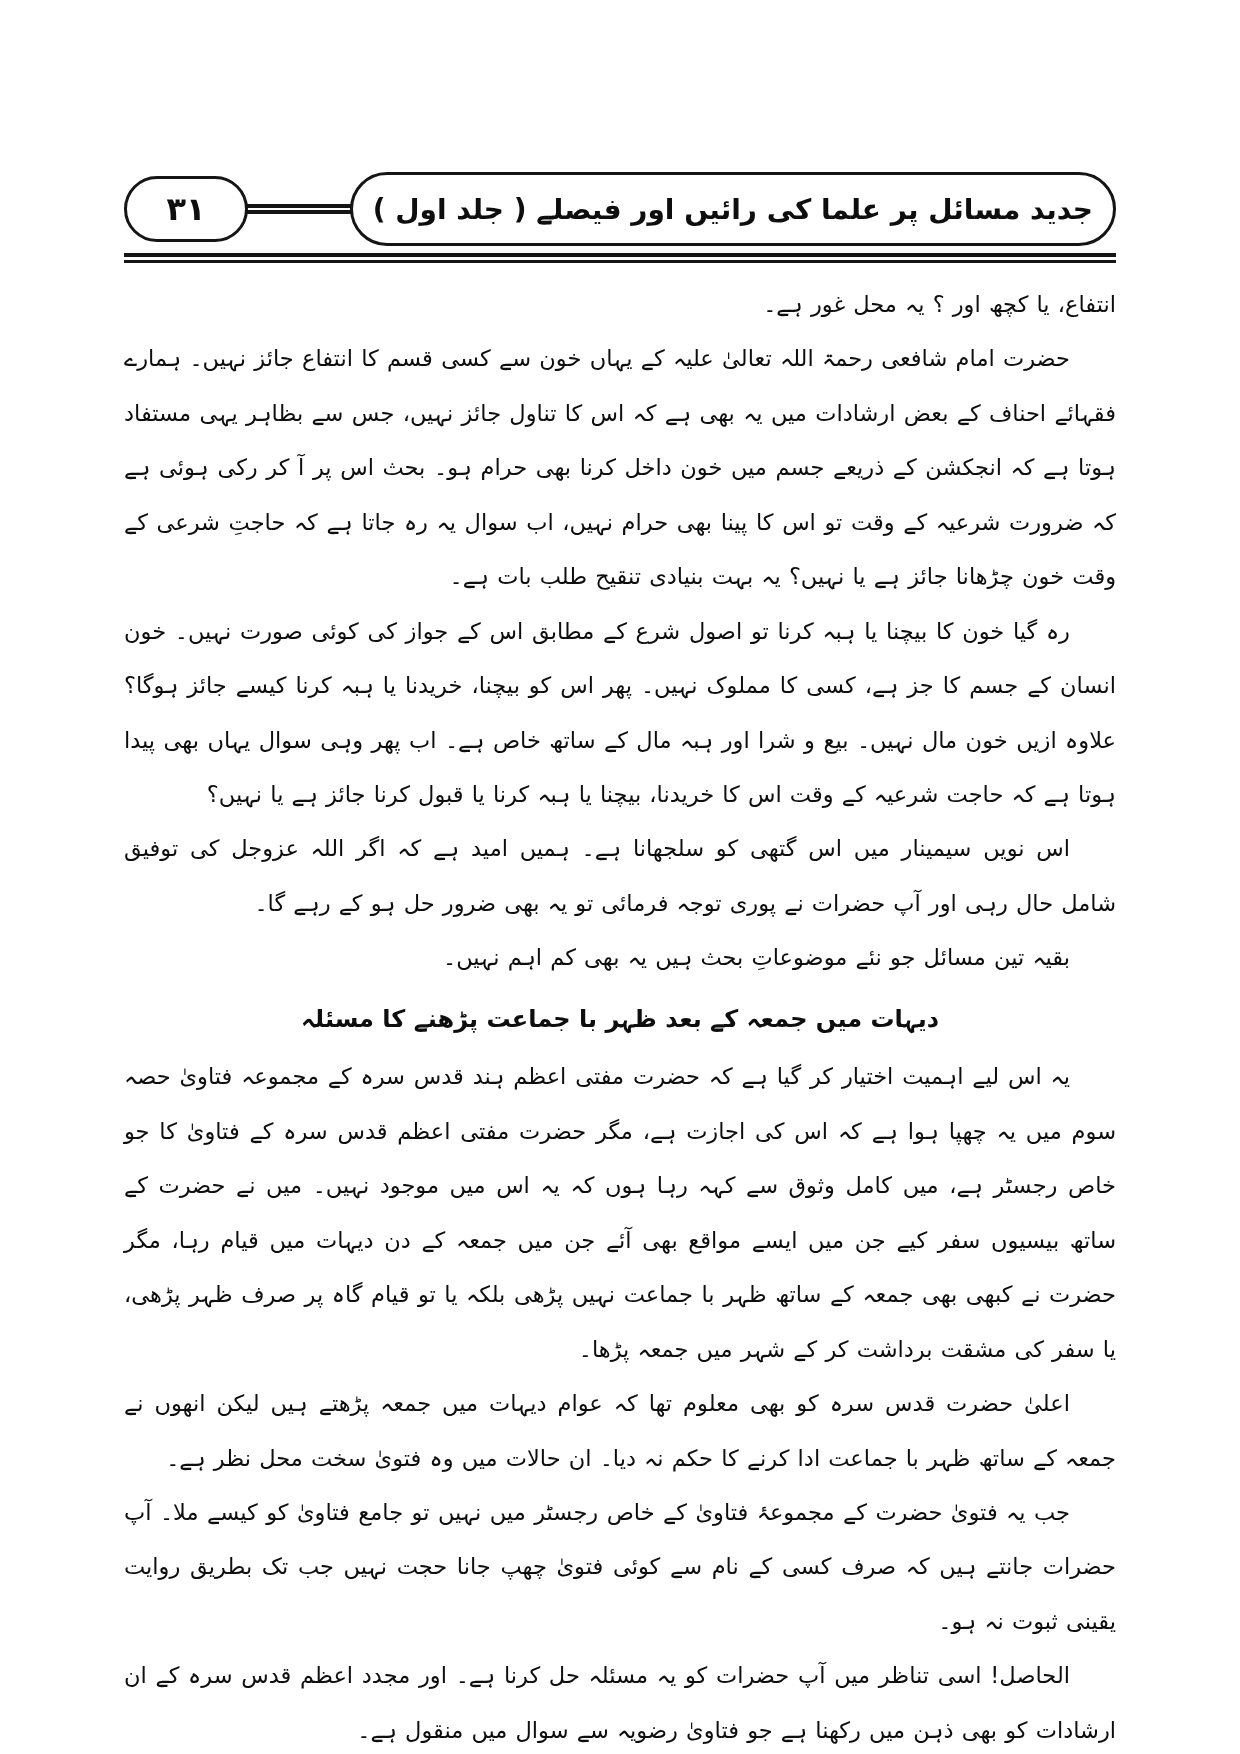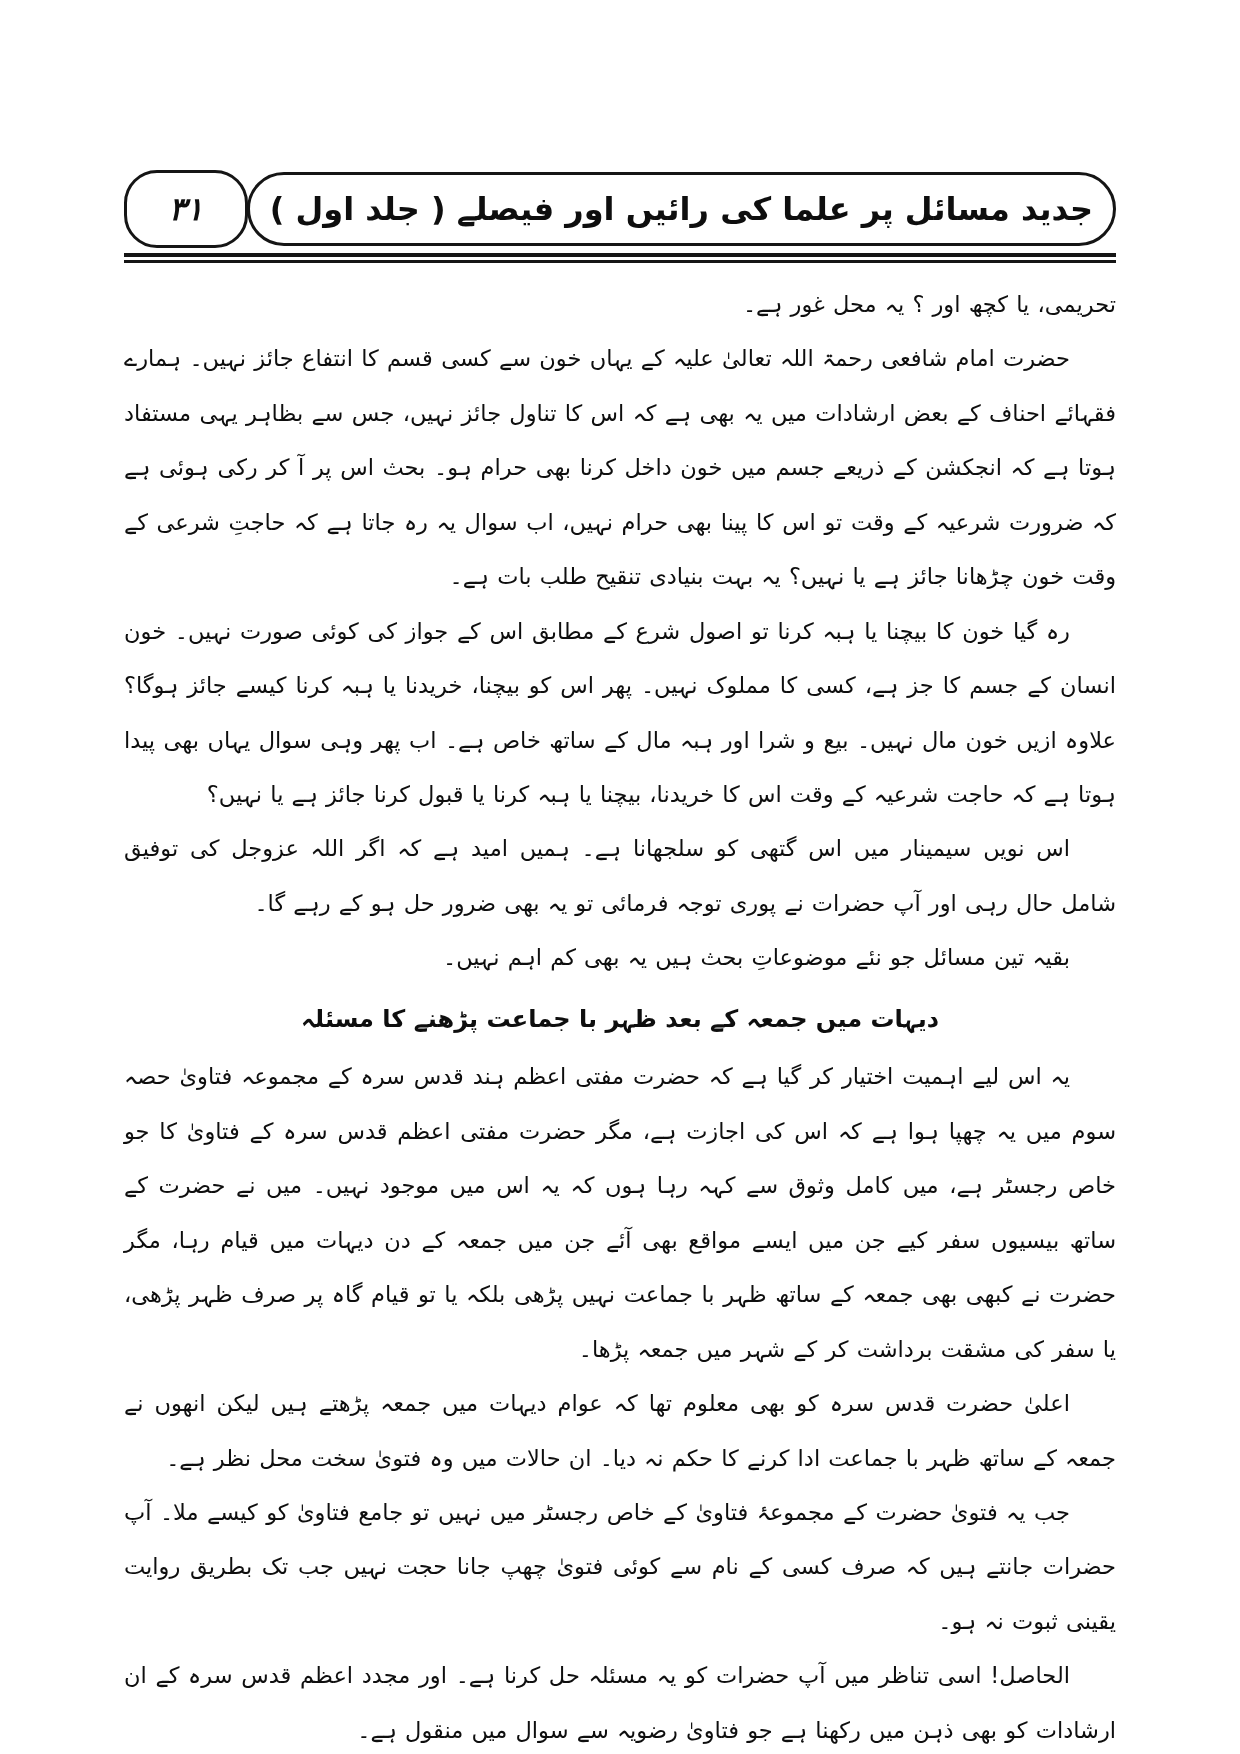--- a/index.html
+++ b/index.html
@@ -9,26 +9,26 @@
     font-family:"DejaVu Sans", sans-serif; color:#0e0e0e; overflow:hidden;
   }
   
   .hdr { display:flex; align-items:center; direction:ltr; height:74px; }
   .cap {
     background:#ffffff; border:3px solid #151515; display:flex;
     align-items:center; justify-content:center; position:relative; z-index:2;
     box-sizing:border-box;
   }
   .cap-page {
-    width:124px; height:78px; border-radius:33px;
-    font-size:32px; font-weight:bold;font-style:italic;
+    width:124px; height:66px; border-radius:33px;
+    font-size:32px; font-weight:bold;
   }
   .cap-title {
     min-width:398px; height:74px; border-radius:37px;
-    font-size:32px; font-weight:bold; padding:0 20px; direction:rtl;
+    font-size:28px; font-weight:bold; padding:0 20px; direction:rtl;
     white-space:nowrap;
   }
   .connector {
     flex:1 1 auto; height:10px; margin:0 -8px; z-index:1;
     border-top:4px solid #151515; border-bottom:4px solid #151515;
     box-sizing:border-box;
   }
   .divider {
     margin-top:7px; height:10px; box-sizing:border-box;
     border-top:4px solid #151515; border-bottom:3px solid #151515;
@@ -56,21 +56,21 @@
     </div>
     <div class="connector"></div>
     <div class="cap cap-title">
       <span>جدید مسائل پر علما کی رائیں اور فیصلے ( جلد اول )</span>
     </div>
   </header>
 
   <div class="divider"></div>
 
   <main>
-    <p class="body cont">تحریمی، یا کچھ اور ؟ یہ محل غور ہے۔</p>
+    <p class="body cont">انتفاع، یا کچھ اور ؟ یہ محل غور ہے۔</p>
     <p class="body">حضرت امام شافعی رحمۃ اللہ تعالیٰ علیہ کے یہاں خون سے کسی قسم کا انتفاع جائز نہیں۔ ہمارے فقہائے احناف کے بعض ارشادات میں یہ بھی ہے کہ اس کا تناول جائز نہیں، جس سے بظاہر یہی مستفاد ہوتا ہے کہ انجکشن کے ذریعے جسم میں خون داخل کرنا بھی حرام ہو۔ بحث اس پر آ کر رکی ہوئی ہے کہ ضرورت شرعیہ کے وقت تو اس کا پینا بھی حرام نہیں، اب سوال یہ رہ جاتا ہے کہ حاجتِ شرعی کے وقت خون چڑھانا جائز ہے یا نہیں؟ یہ بہت بنیادی تنقیح طلب بات ہے۔</p>
     <p class="body">رہ گیا خون کا بیچنا یا ہبہ کرنا تو اصول شرع کے مطابق اس کے جواز کی کوئی صورت نہیں۔ خون انسان کے جسم کا جز ہے، کسی کا مملوک نہیں۔ پھر اس کو بیچنا، خریدنا یا ہبہ کرنا کیسے جائز ہوگا؟ علاوہ ازیں خون مال نہیں۔ بیع و شرا اور ہبہ مال کے ساتھ خاص ہے۔ اب پھر وہی سوال یہاں بھی پیدا ہوتا ہے کہ حاجت شرعیہ کے وقت اس کا خریدنا، بیچنا یا ہبہ کرنا یا قبول کرنا جائز ہے یا نہیں؟</p>
     <p class="body">اس نویں سیمینار میں اس گتھی کو سلجھانا ہے۔ ہمیں امید ہے کہ اگر اللہ عزوجل کی توفیق شامل حال رہی اور آپ حضرات نے پوری توجہ فرمائی تو یہ بھی ضرور حل ہو کے رہے گا۔</p>
     <p class="body">بقیہ تین مسائل جو نئے موضوعاتِ بحث ہیں یہ بھی کم اہم نہیں۔</p>
 
     <h2 class="heading">دیہات میں جمعہ کے بعد ظہر با جماعت پڑھنے کا مسئلہ</h2>
 
     <p class="body">یہ اس لیے اہمیت اختیار کر گیا ہے کہ حضرت مفتی اعظم ہند قدس سرہ کے مجموعہ فتاویٰ حصہ سوم میں یہ چھپا ہوا ہے کہ اس کی اجازت ہے، مگر حضرت مفتی اعظم قدس سرہ کے فتاویٰ کا جو خاص رجسٹر ہے، میں کامل وثوق سے کہہ رہا ہوں کہ یہ اس میں موجود نہیں۔ میں نے حضرت کے ساتھ بیسیوں سفر کیے جن میں ایسے مواقع بھی آئے جن میں جمعہ کے دن دیہات میں قیام رہا، مگر حضرت نے کبھی بھی جمعہ کے ساتھ ظہر با جماعت نہیں پڑھی بلکہ یا تو قیام گاہ پر صرف ظہر پڑھی، یا سفر کی مشقت برداشت کر کے شہر میں جمعہ پڑھا۔</p>
     <p class="body">اعلیٰ حضرت قدس سرہ کو بھی معلوم تھا کہ عوام دیہات میں جمعہ پڑھتے ہیں لیکن انھوں نے جمعہ کے ساتھ ظہر با جماعت ادا کرنے کا حکم نہ دیا۔ ان حالات میں وہ فتویٰ سخت محل نظر ہے۔</p>
     <p class="body">جب یہ فتویٰ حضرت کے مجموعۂ فتاویٰ کے خاص رجسٹر میں نہیں تو جامع فتاویٰ کو کیسے ملا۔ آپ حضرات جانتے ہیں کہ صرف کسی کے نام سے کوئی فتویٰ چھپ جانا حجت نہیں جب تک بطریق روایت یقینی ثبوت نہ ہو۔</p>

